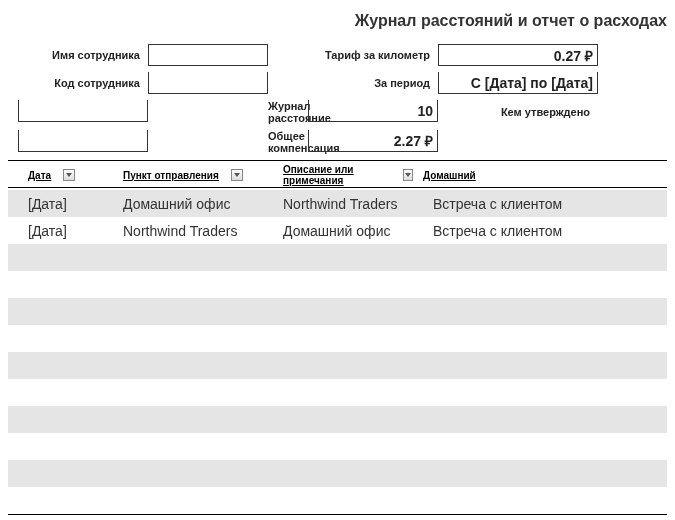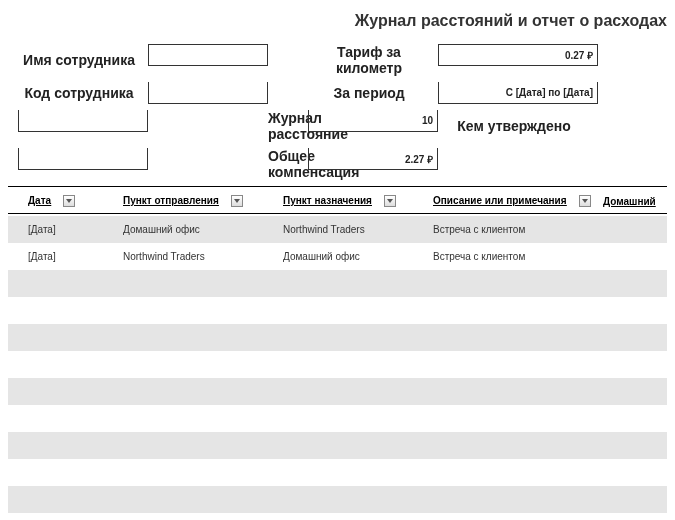--- a/index.html
+++ b/index.html
@@ -22,35 +22,35 @@
     text-align: right;
   }
   .header-grid {
     display: grid;
     grid-template-columns: 130px 120px 40px 130px 160px;
     row-gap: 6px;
     font-size: 10px;
     margin-left: 10px;
   }
   .hlabel {
-    text-align: center;
+    text-align: right;
     padding-right: 8px;
     font-weight: bold;
-    font-size: 14px;
+    font-size: 11px;
     align-self: center;
     color: #222;
   }
   .hfield {
     border: 1px solid #333;
     height: 22px;
     display: flex;
     align-items: center;
     justify-content: flex-end;
     padding: 0 4px;
-    font-size: 10px;
+    font-size: 14px;
     font-weight: bold;
     color: #222;
   }
   .hfield.left { justify-content: flex-start; }
   .hfield.noborder-top { border-top: none; }
   .spacer {}
   .divider {
     border-top: 1px solid #000;
     margin: 6px 0 2px 0;
   }
@@ -64,20 +64,21 @@
   .thead {
     display: grid;
     grid-template-columns: 95px 160px 150px 180px 80px;
     align-items: center;
     height: 24px;
     font-size: 10px;
     font-weight: bold;
   }
   .th {
     display: flex;
+    align-items: center;
     gap: 12px;
     padding-left: 20px;
     text-decoration: underline;
   }
   .th.last { padding-left: 10px; text-decoration: none; }
   .th .lbl { text-decoration: underline; }
   .filter-btn {
     width: 12px;
     height: 12px;
     border: 1px solid #888;
@@ -88,21 +89,21 @@
     font-size: 6px;
     color: #333;
     text-decoration: none;
   }
   .filter-btn svg { width: 6px; height: 4px; }
   .row {
     display: grid;
     grid-template-columns: 95px 160px 150px 180px 80px;
     align-items: center;
     height: 27px;
-    font-size: 10px;
+    font-size: 14px;
     color: #333;
   }
   .row .cell { padding-left: 20px; }
   .row.blank { height: 27px; }
   .stripes .row:nth-child(odd) { background: #e5e5e5; }
   .stripes .row:nth-child(even) { background: #fff; }
 </style>
 </head>
 <body>
 
@@ -148,28 +149,20 @@
       </div>
       <div class="th">
         <span class="lbl">Пункт отправления</span>
         <span class="filter-btn">
             <svg viewBox="0 0 6 4">
               <path d="M0 0 L6 0 L3 4 Z" fill="#555"></path>
             </svg>
           </span>
       </div>
       <div class="th">
-        <span class="lbl">Пункт назначения</span>
-        <span class="filter-btn">
-            <svg viewBox="0 0 6 4">
-              <path d="M0 0 L6 0 L3 4 Z" fill="#555"></path>
-            </svg>
-          </span>
-      </div>
-      <div class="th">
         <span class="lbl">Описание или примечания</span>
         <span class="filter-btn">
             <svg viewBox="0 0 6 4">
               <path d="M0 0 L6 0 L3 4 Z" fill="#555"></path>
             </svg>
           </span>
       </div>
       <div class="th last">
         <span class="lbl">Домашний</span>
       </div>

